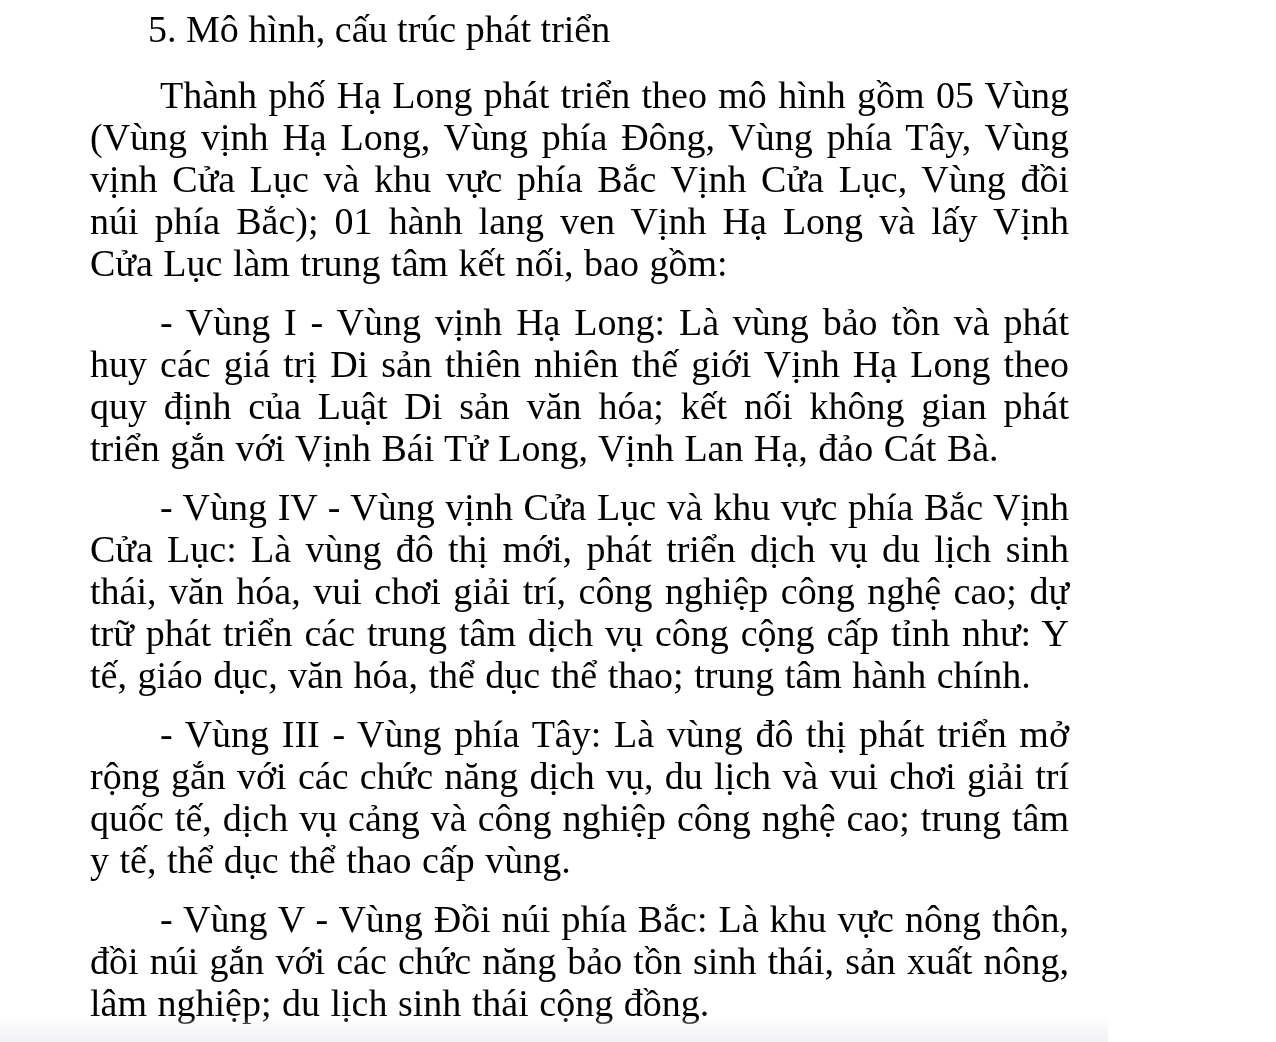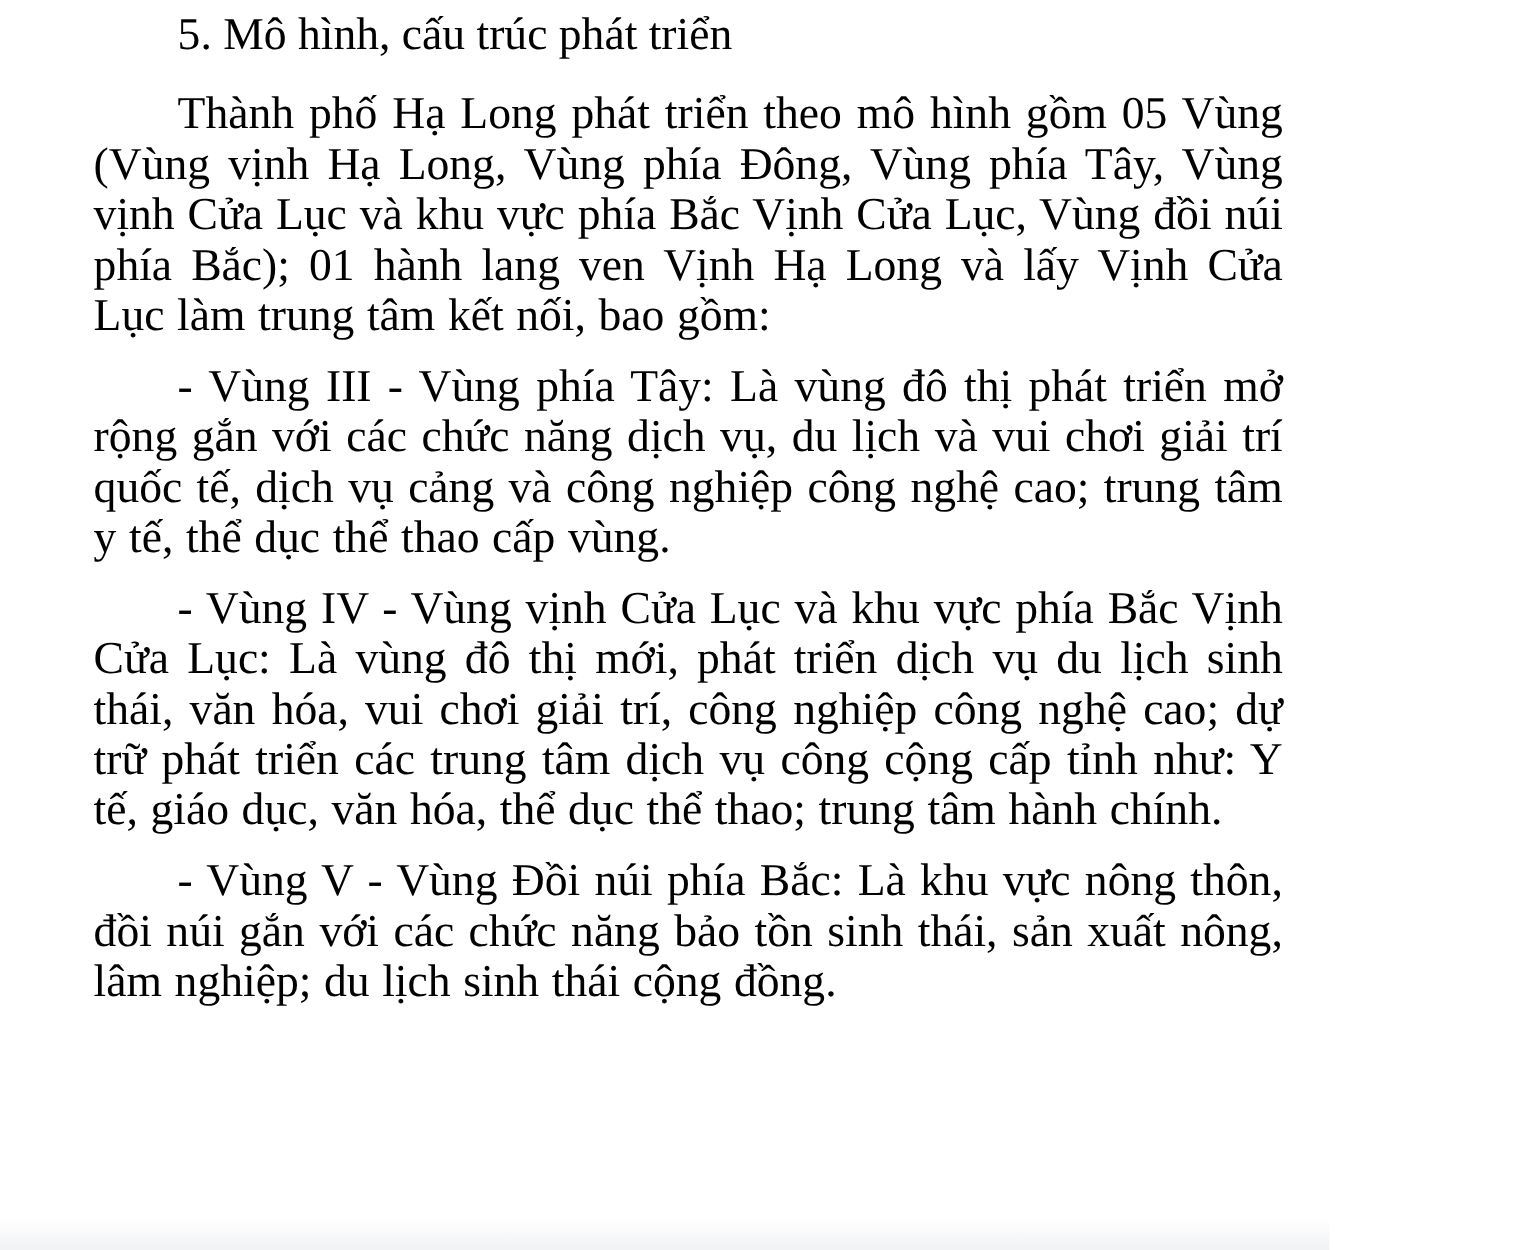--- a/index.html
+++ b/index.html
@@ -22,21 +22,21 @@
     font-size: 38px;
     line-height: 42px;
     font-weight: normal;
     margin: 0 0 24px 0;
     text-indent: 70px;
     white-space: nowrap;
   }
   .para {
     font-size: 38px;
     line-height: 42px;
-    margin: 0 0 17px 0;
+    margin: 0 0 17px 12px;
     text-align: justify;
     text-indent: 70px;
     word-spacing: 1px;
   }
   .page-bottom-edge {
     position: absolute;
     left: 0;
     bottom: 0;
     width: 100%;
     height: 26px;
@@ -45,22 +45,23 @@
   }
 </style>
 </head>
 <body>
 
 <div class="page">
   <h2 class="heading">5. Mô hình, cấu trúc phát triển</h2>
 
   <p class="para">Thành phố Hạ Long phát triển theo mô hình gồm 05 Vùng (Vùng vịnh Hạ Long, Vùng phía Đông, Vùng phía Tây, Vùng vịnh Cửa Lục và khu vực phía Bắc Vịnh Cửa Lục, Vùng đồi núi phía Bắc); 01 hành lang ven Vịnh Hạ Long và lấy Vịnh Cửa Lục làm trung tâm kết nối, bao gồm:</p>
 
+  <p class="para">- Vùng I - Vùng vịnh Hạ Long: Là vùng bảo tồn và phát huy các giá trị Di sản thiên nhiên thế giới Vịnh Hạ Long theo quy định của Luật Di sản văn hóa; kết nối không gian phát triển gắn với Vịnh Bái Tử Long, Vịnh Lan Hạ, đảo Cát Bà.</p>
 
 
+  <p class="para">- Vùng IV - Vùng vịnh Cửa Lục và khu vực phía Bắc Vịnh Cửa Lục: Là vùng đô thị mới, phát triển dịch vụ du lịch sinh thái, văn hóa, vui chơi giải trí, công nghiệp công nghệ cao; dự trữ phát triển các trung tâm dịch vụ công cộng cấp tỉnh như: Y tế, giáo dục, văn hóa, thể dục thể thao; trung tâm hành chính.</p>
+
   <p class="para">- Vùng III - Vùng phía Tây: Là vùng đô thị phát triển mở rộng gắn với các chức năng dịch vụ, du lịch và vui chơi giải trí quốc tế, dịch vụ cảng và công nghiệp công nghệ cao; trung tâm y tế, thể dục thể thao cấp vùng.</p>
-
-  <p class="para">- Vùng IV - Vùng vịnh Cửa Lục và khu vực phía Bắc Vịnh Cửa Lục: Là vùng đô thị mới, phát triển dịch vụ du lịch sinh thái, văn hóa, vui chơi giải trí, công nghiệp công nghệ cao; dự trữ phát triển các trung tâm dịch vụ công cộng cấp tỉnh như: Y tế, giáo dục, văn hóa, thể dục thể thao; trung tâm hành chính.</p>
 
   <p class="para">- Vùng V - Vùng Đồi núi phía Bắc: Là khu vực nông thôn, đồi núi gắn với các chức năng bảo tồn sinh thái, sản xuất nông, lâm nghiệp; du lịch sinh thái cộng đồng.</p>
 
   <div class="page-bottom-edge"></div>
 </div>
 
 </body></html>

